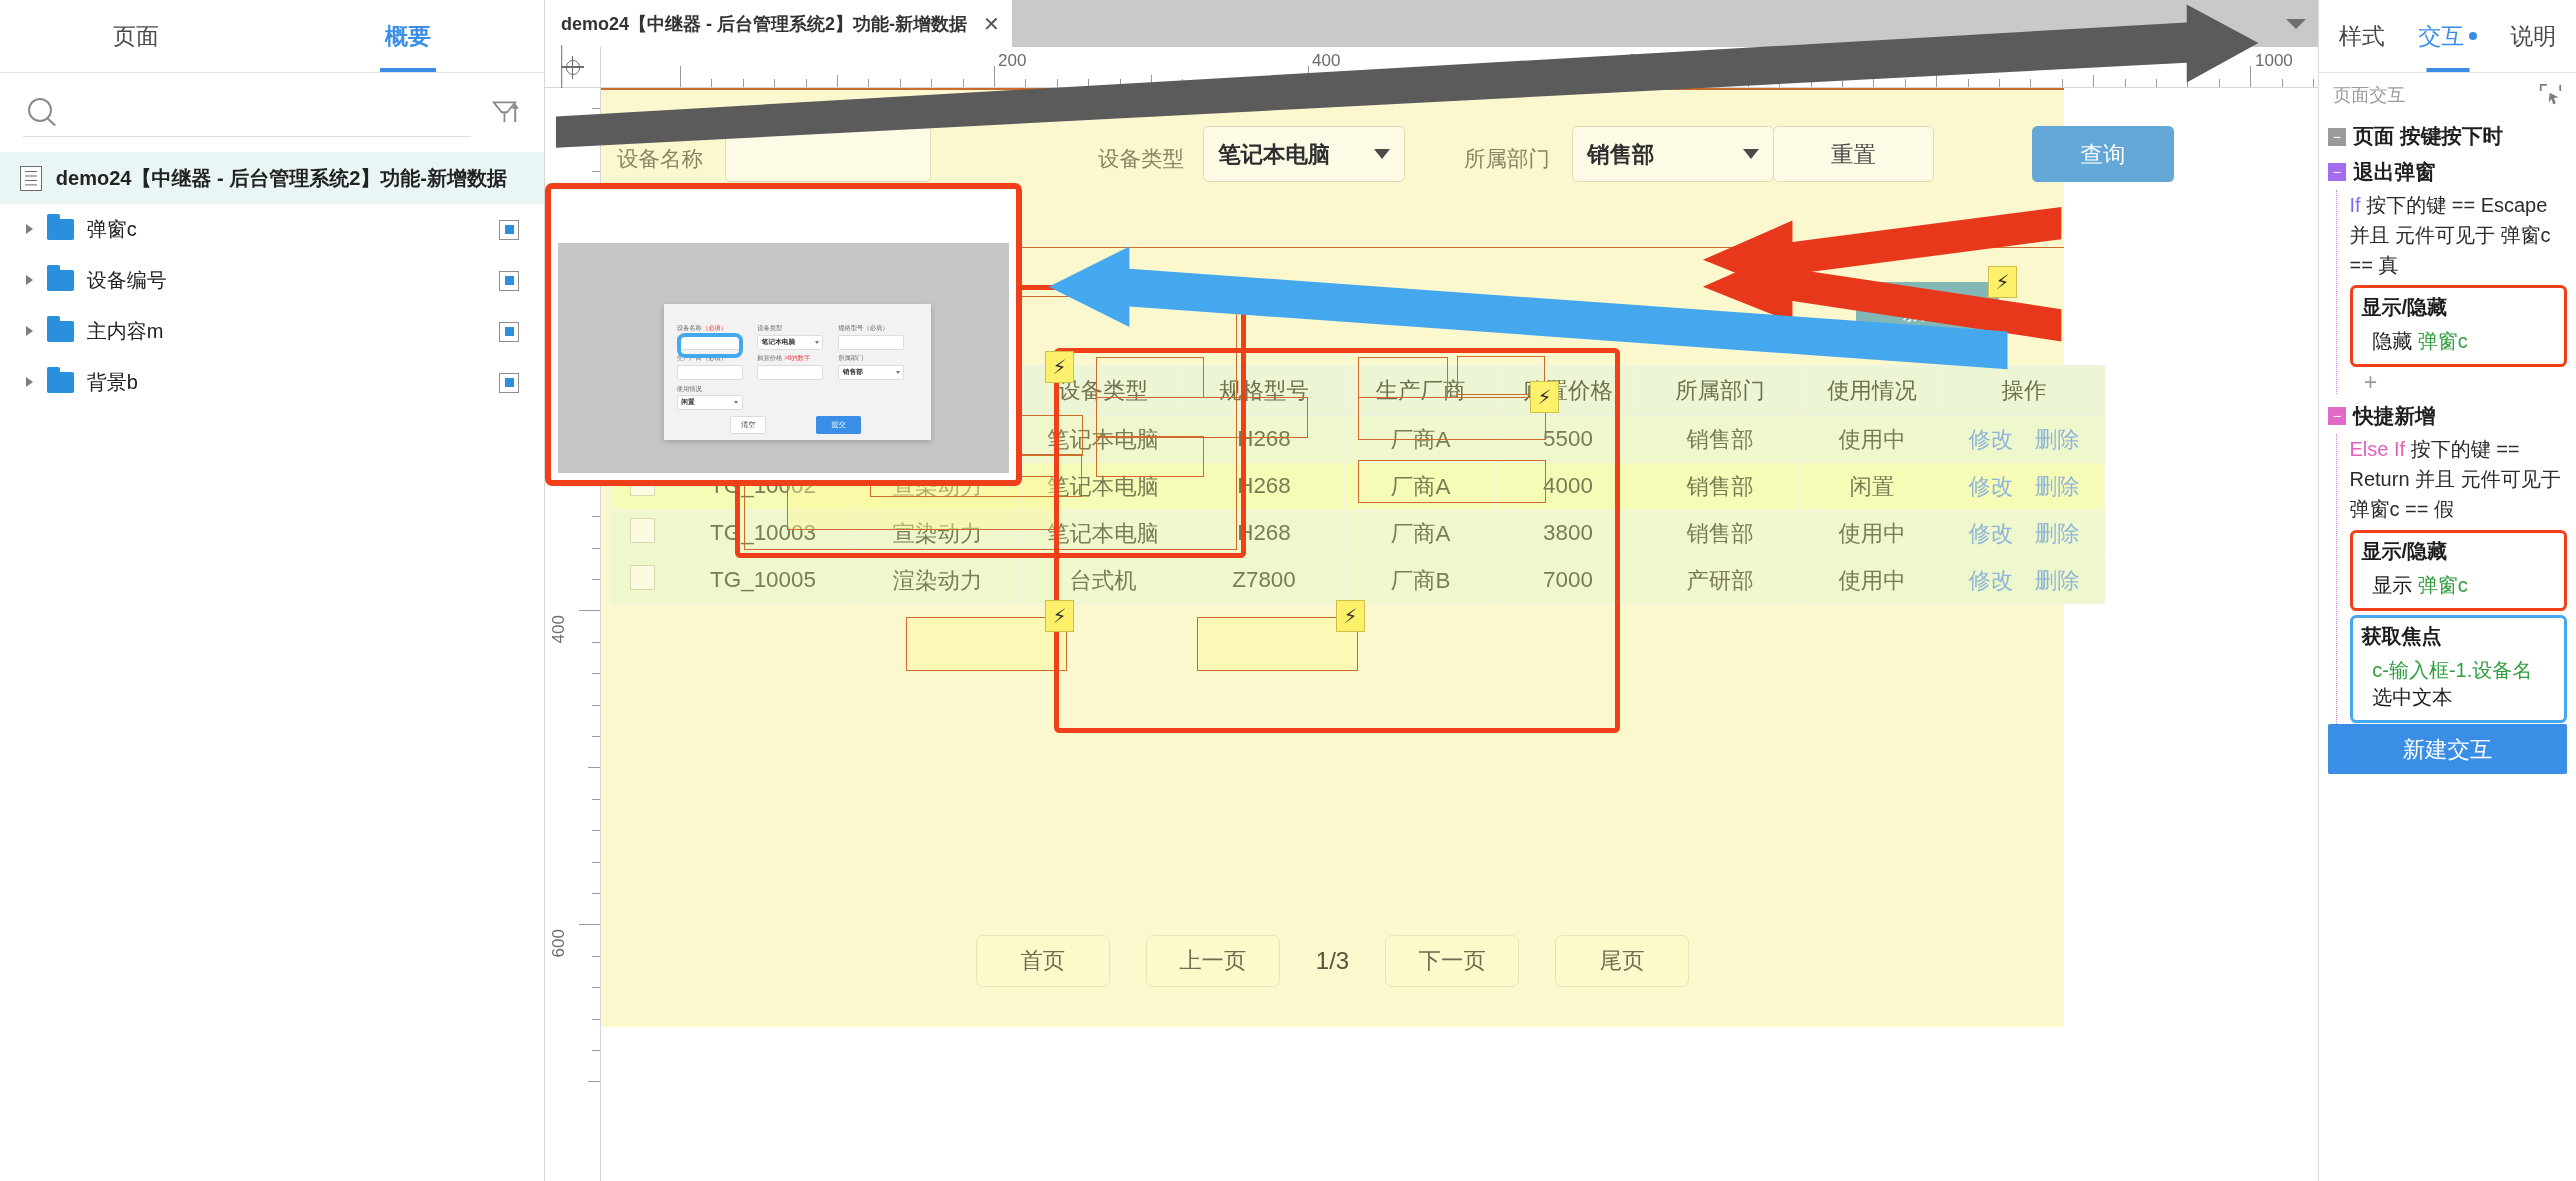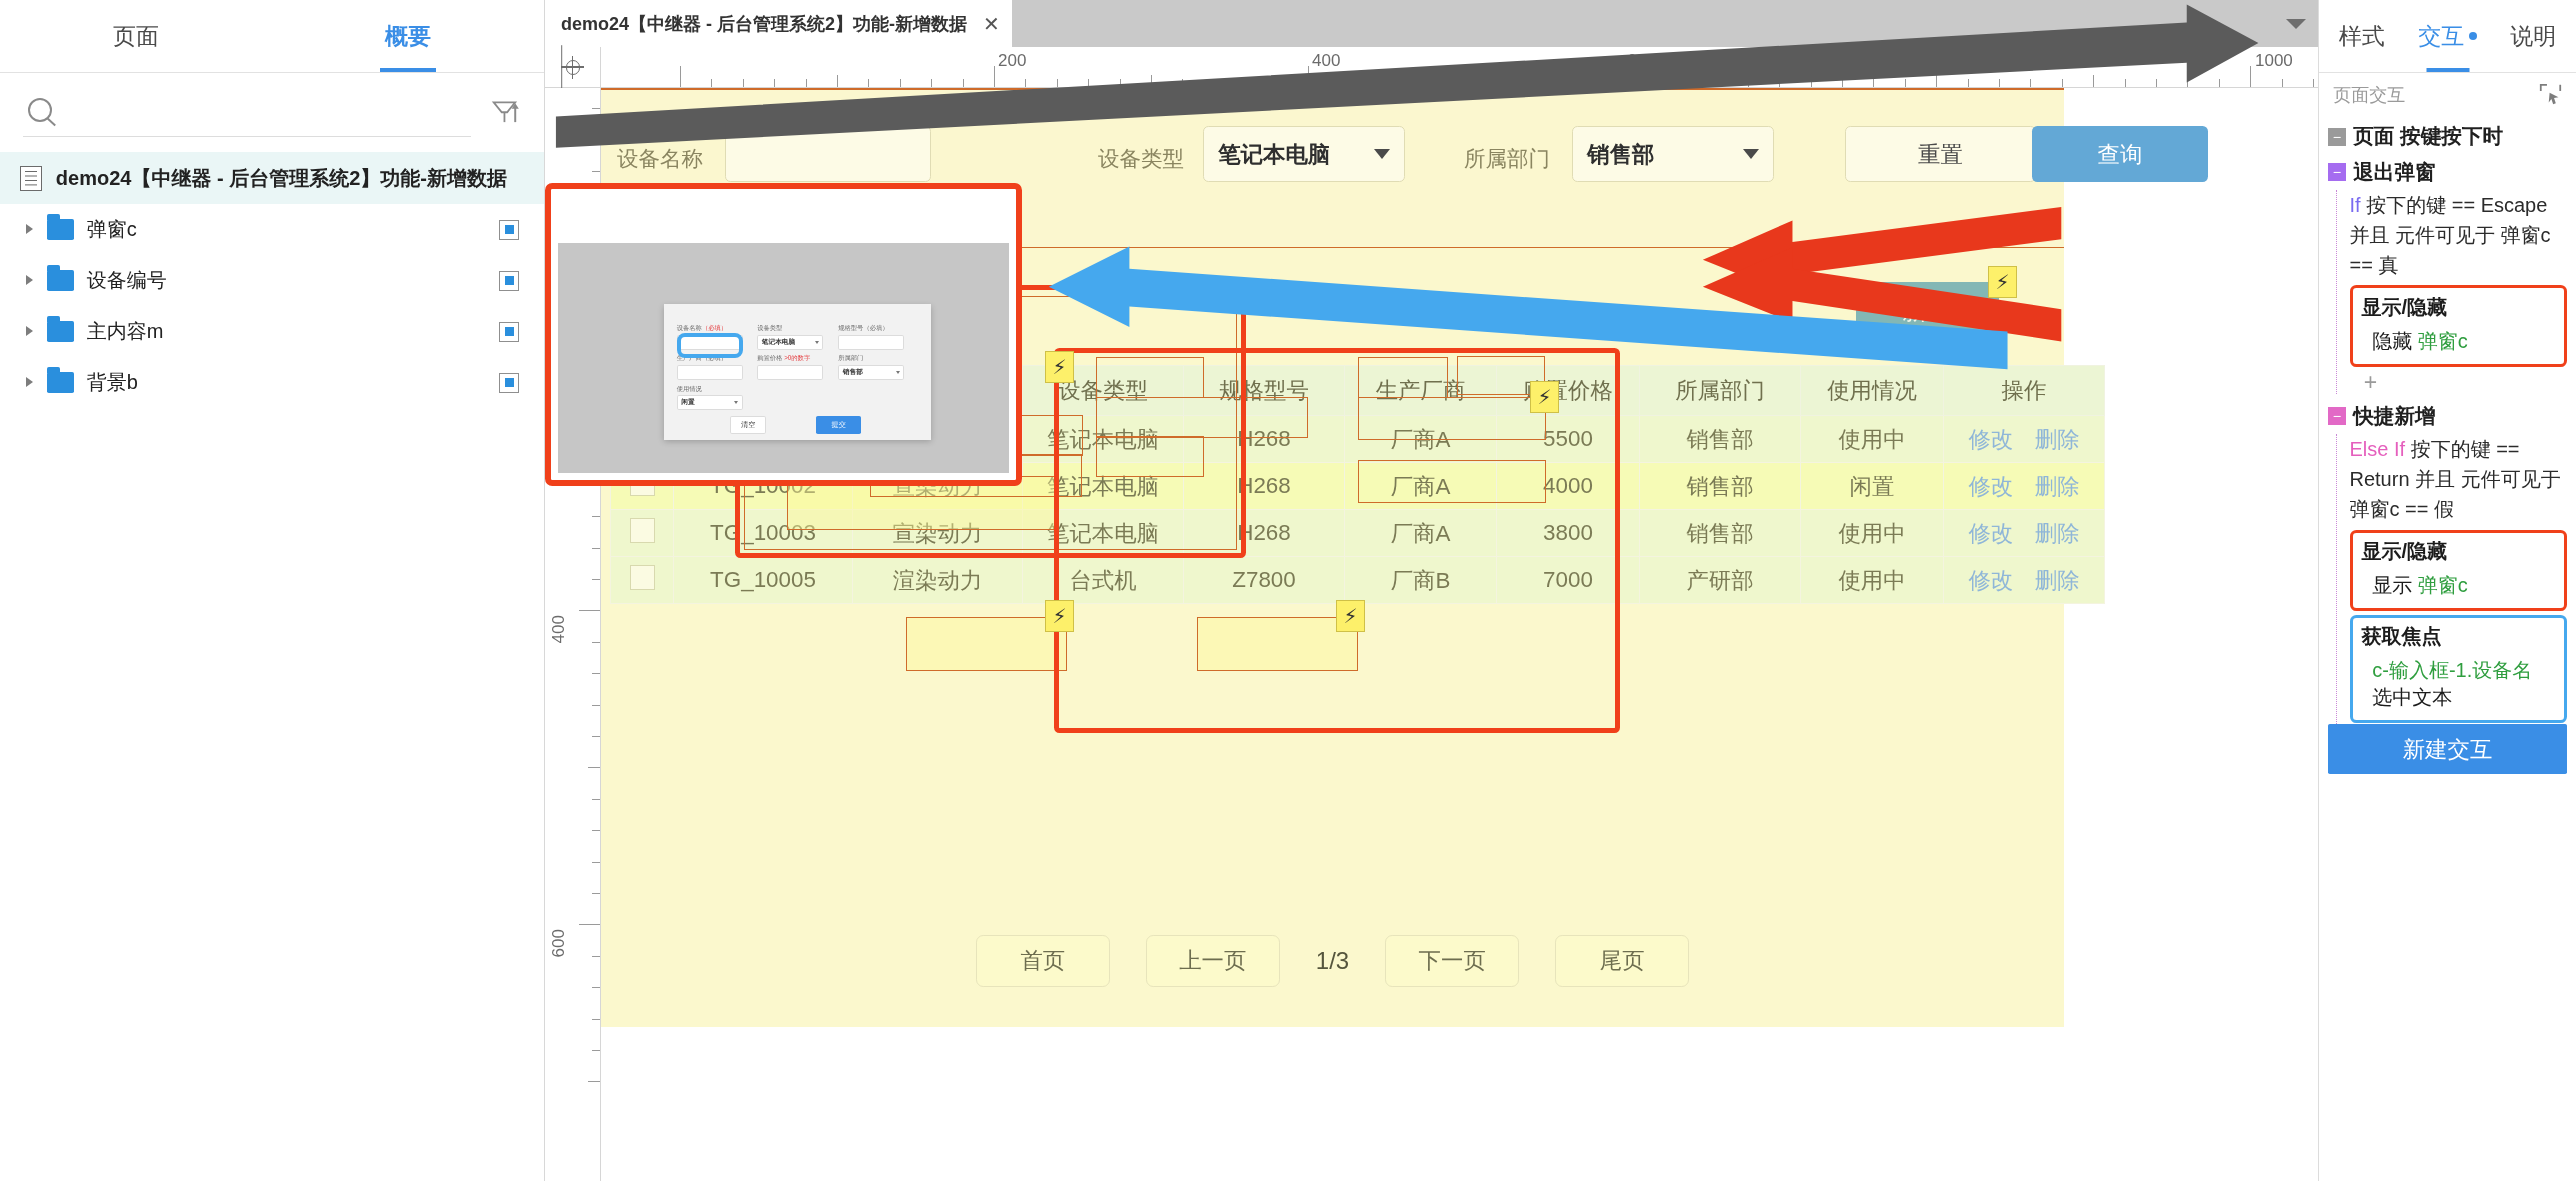--- a/index.html
+++ b/index.html
@@ -537,24 +537,24 @@
             <span>笔记本电脑</span>
             <span class="ca"></span>
           </div>
 
           <div class="fb-label" style="left:863px; top:54px;">所属部门</div>
           <div class="fb-select" style="left:971px; top:36px; width:202px;">
             <span>销售部</span>
             <span class="ca"></span>
           </div>
 
-          <div class="fb-btn reset" style="left:1244px; top:36px; width:191px;">
+          <div class="fb-btn reset" style="left:1172px; top:36px; width:161px;">
             <span>重置</span>
           </div>
-          <div class="fb-btn query" style="left:1431px; top:36px; width:176px;">
+          <div class="fb-btn query" style="left:1431px; top:36px; width:142px;">
             <span>查询</span>
           </div>
         </div>
 
         <div class="content-area">
 
           <div class="btn-add">
             <span>新增</span>
           </div>
           <span class="bolt" style="left:1387px; top:18px;">⚡</span>

